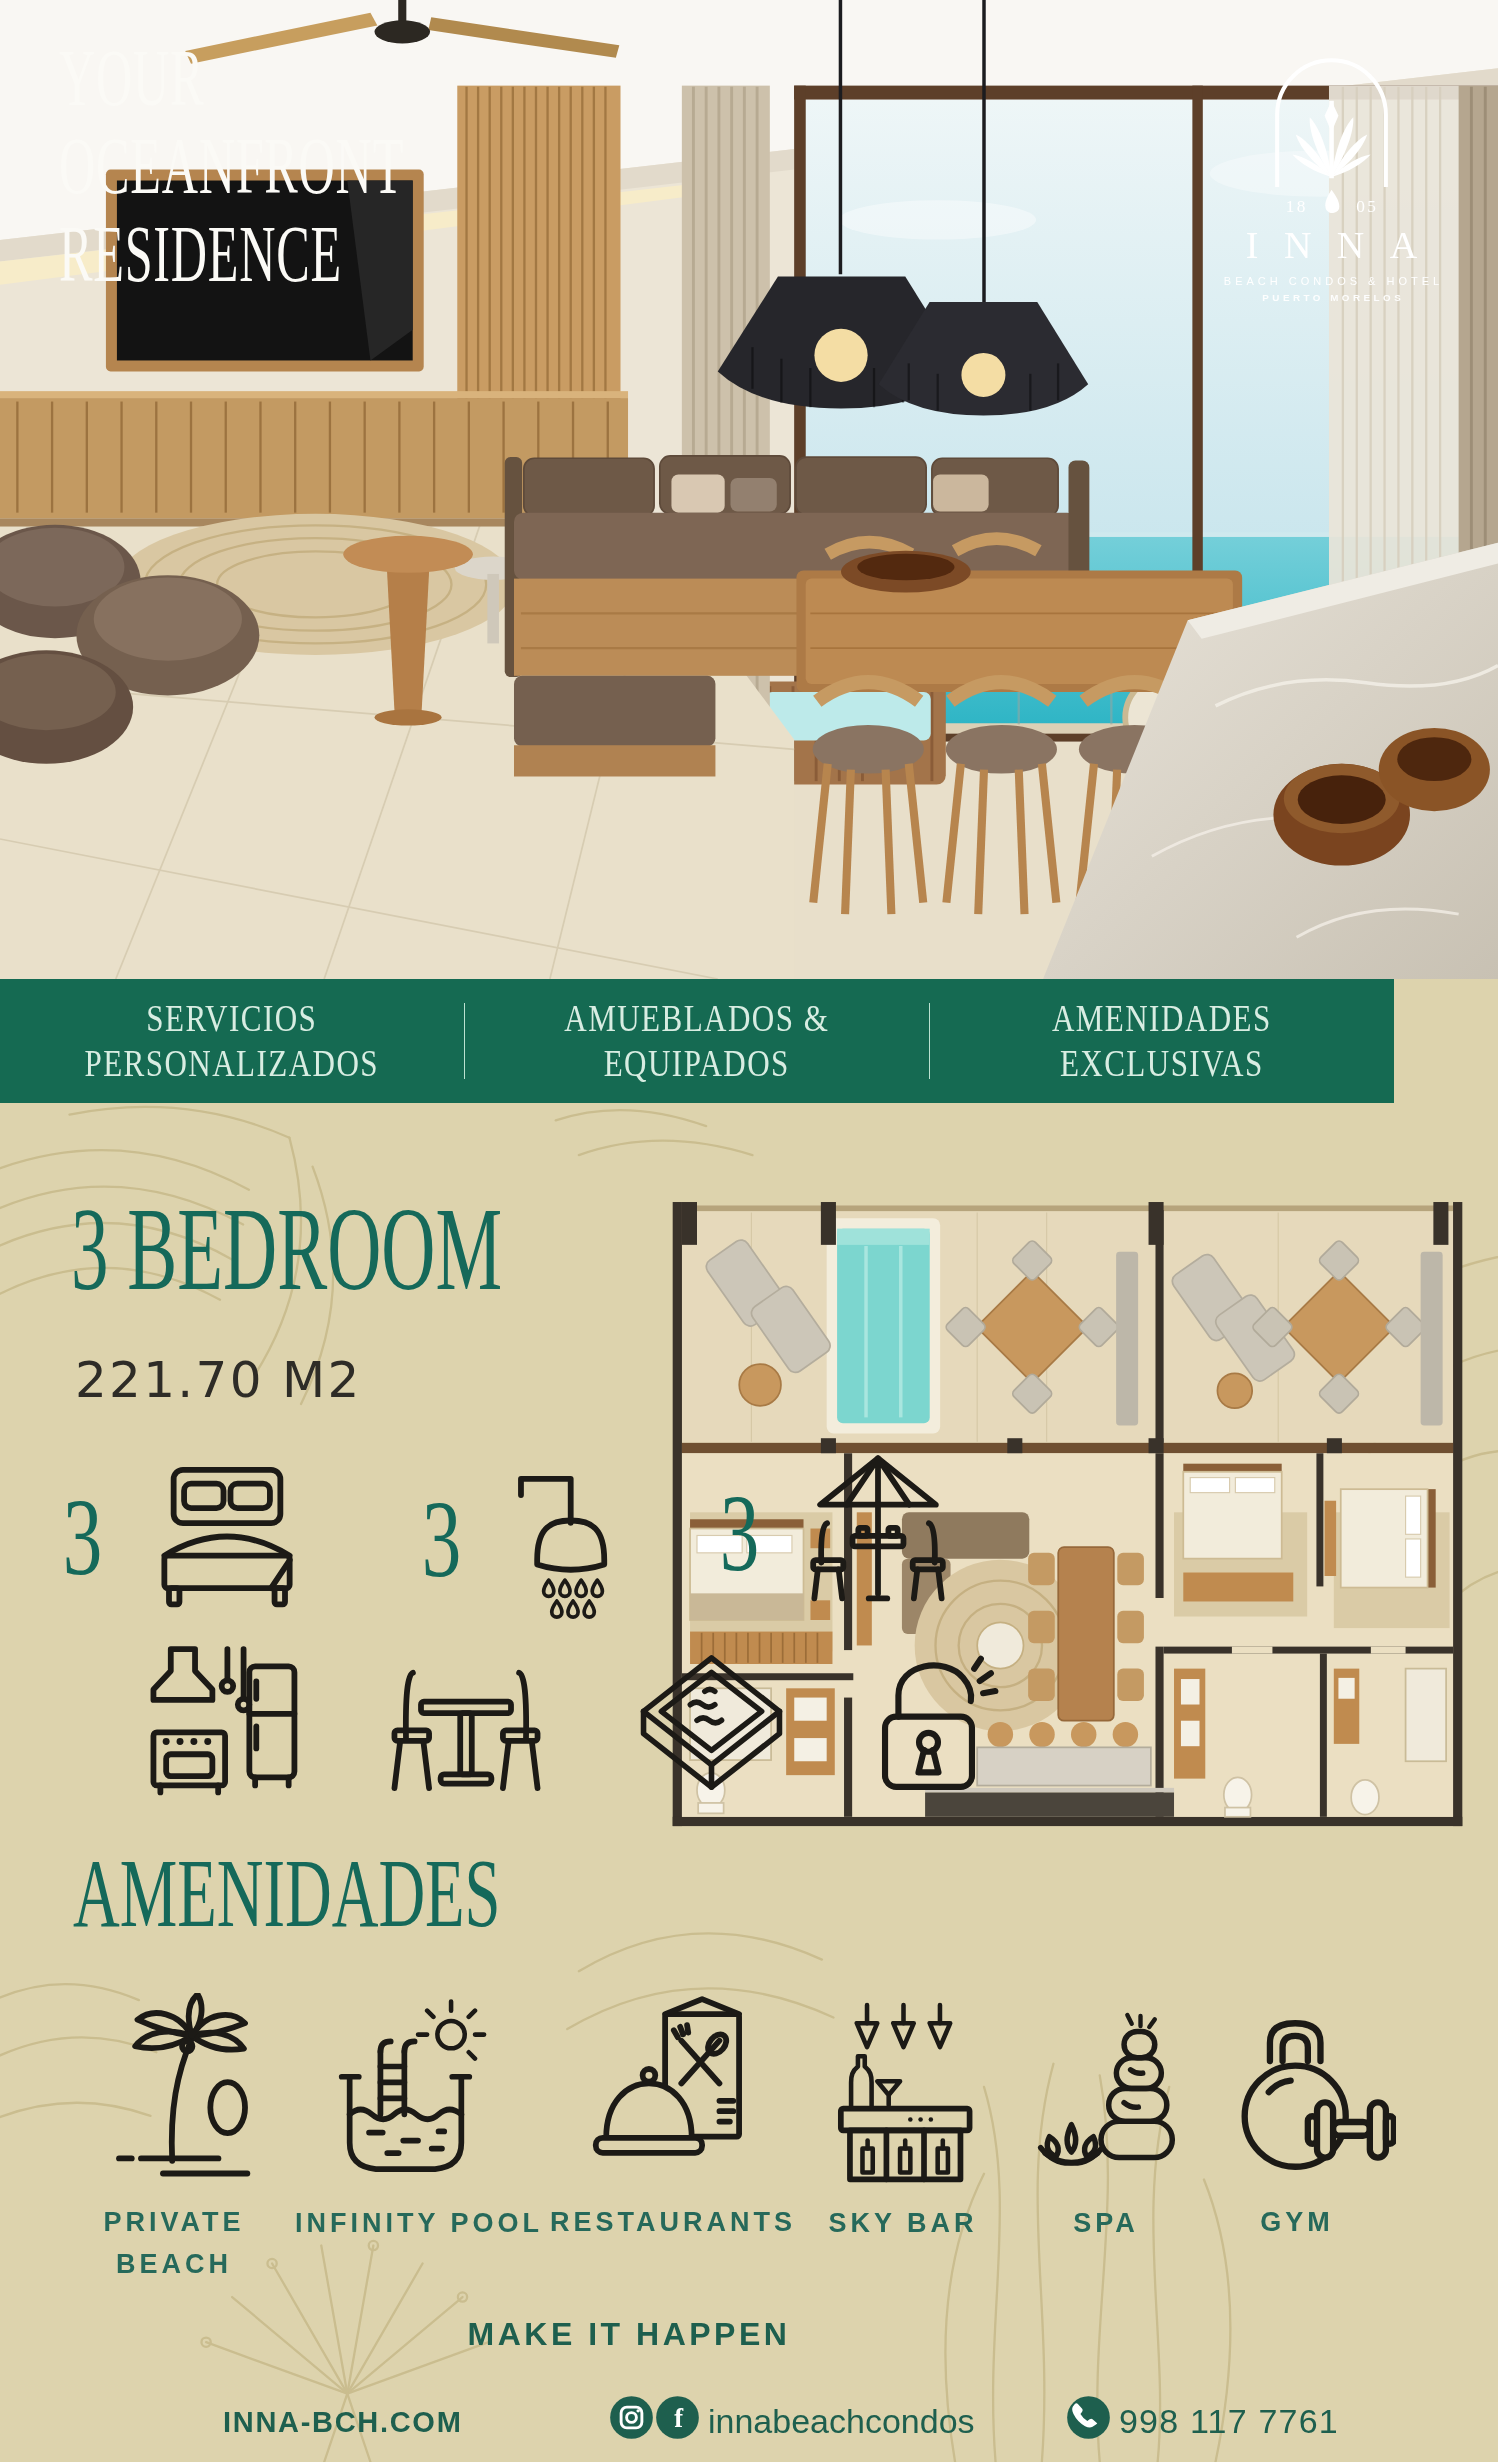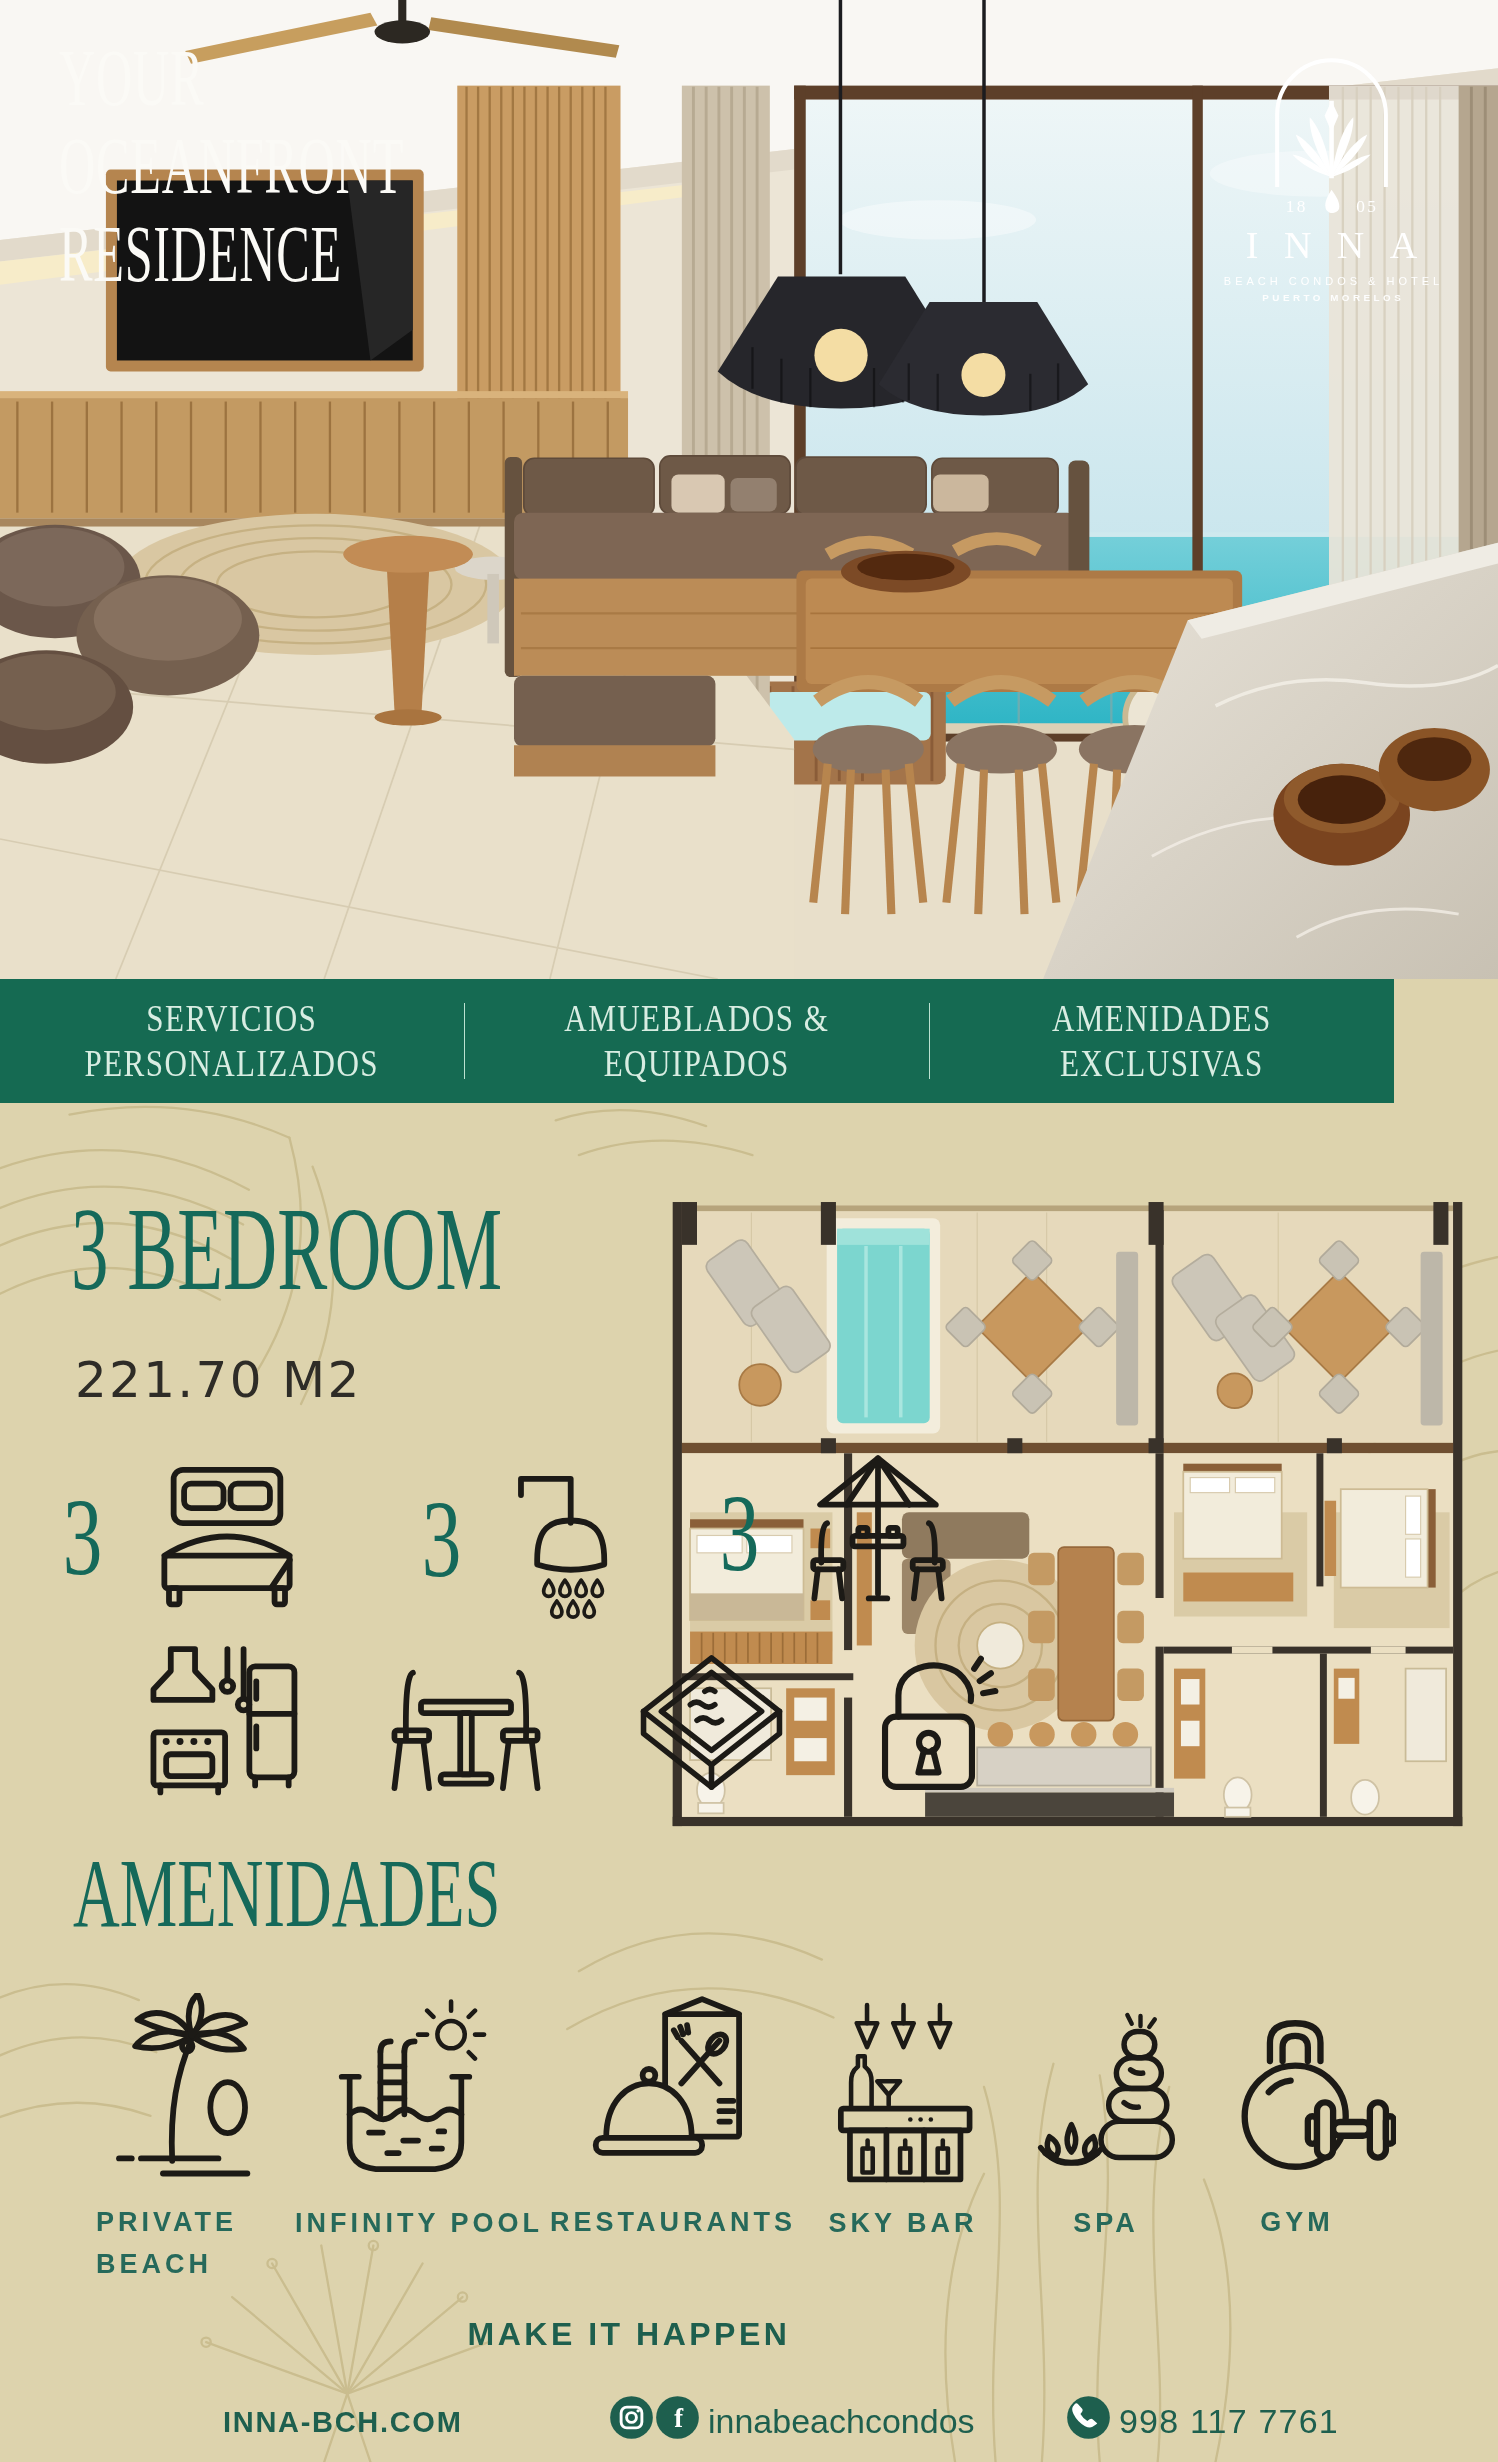--- a/index.html
+++ b/index.html
@@ -34,21 +34,21 @@
   .h-amen{left:73px;top:734px;font-size:98px;transform:scaleX(.66);}
   .area{position:absolute;left:75px;top:248px;font-family:"DejaVu Sans", sans-serif;
         font-size:50px;letter-spacing:2.3px;color:#2E2C27;}
   .cg{position:absolute;display:flex;align-items:center;gap:30px;}
   .cnum{font-family:"Liberation Serif", serif;font-size:110px;line-height:1;color:#15695A;
         transform:scaleX(.72);transform-origin:center;}
   .feat{position:absolute;}
   .amen{position:absolute;width:220px;text-align:center;}
   .amen-label{margin-top:15px;font-size:27px;font-weight:700;letter-spacing:4px;
               color:#26695A;white-space:nowrap;line-height:42px;}
-  .amen-wrap .amen-label{white-space:normal;width:156px;margin-left:auto;margin-right:auto;text-align:left;}
+  .amen-wrap .amen-label{white-space:normal;width:156px;margin-left:auto;margin-right:auto;text-align:center;}
   .cta{position:absolute;left:0;top:1213px;width:1258px;text-align:center;
        font-size:32px;font-weight:700;letter-spacing:3.5px;color:#1E5F4E;}
   .footer{position:absolute;left:0;top:1280px;width:1498px;height:79px;}
   .site{position:absolute;left:223px;top:23px;font-size:29px;font-weight:700;
         letter-spacing:1.7px;color:#1E5F4E;}
   .handle{position:absolute;left:708px;top:18.5px;font-size:34px;font-weight:400;color:#1E5F4E;}
   .phone{position:absolute;left:1119px;top:18.5px;font-size:34px;font-weight:400;
          letter-spacing:1.2px;color:#1E5F4E;}
   .circ{position:absolute;top:11.6px;}
   

